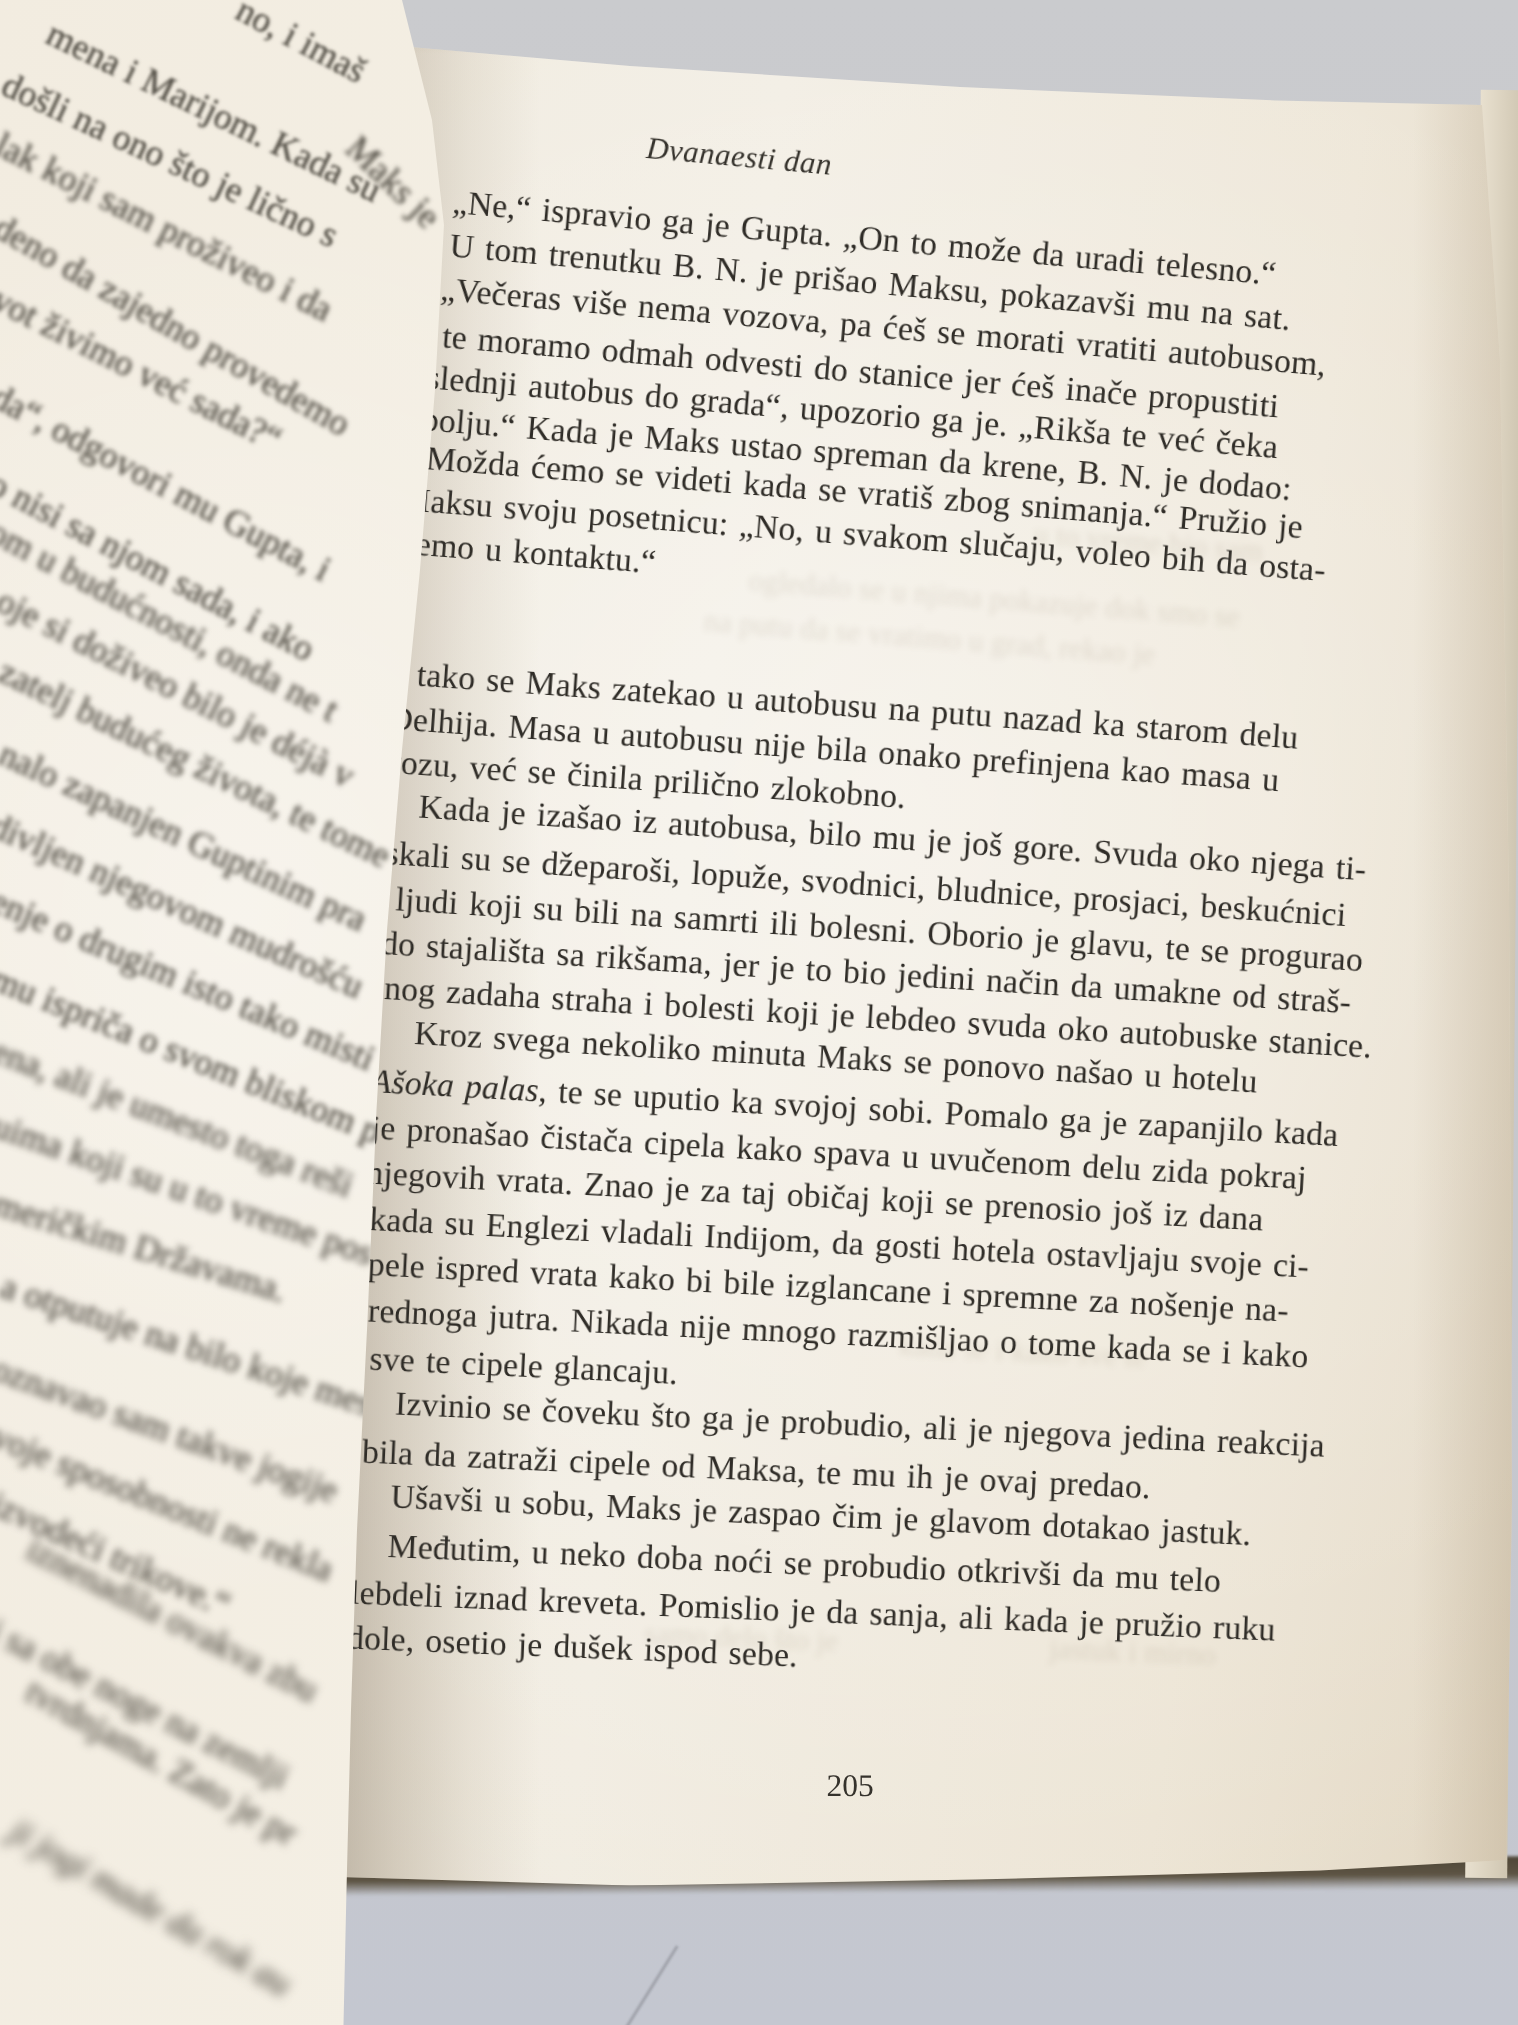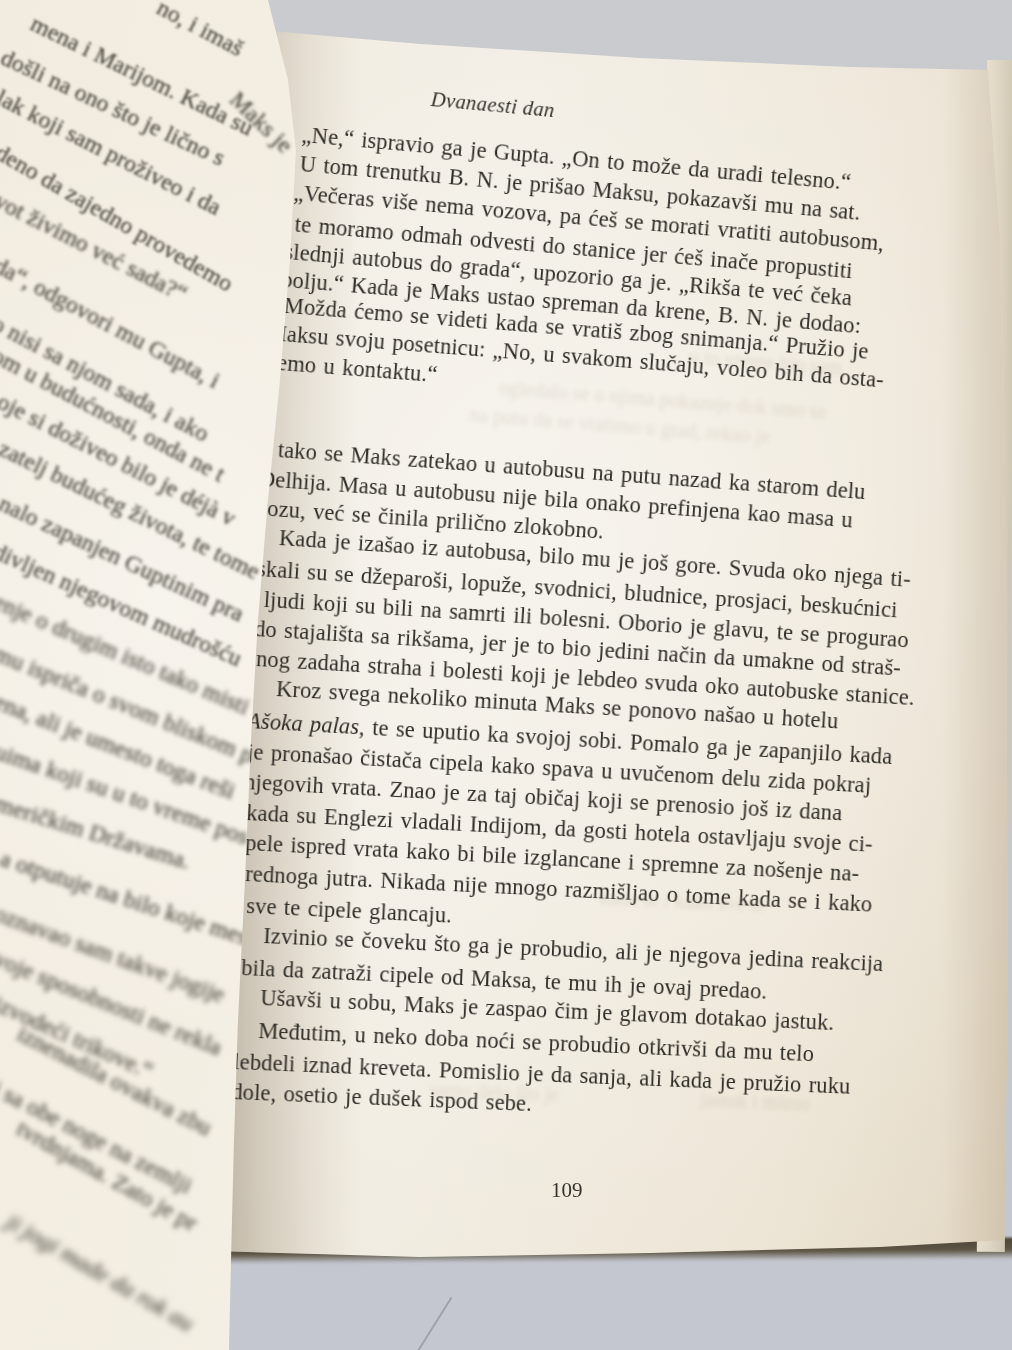--- a/index.html
+++ b/index.html
@@ -97,21 +97,21 @@
         <div class="rp-line" style="left: 246px; top: 830px; transform: rotate(2.9deg);">pele ispred vrata kako bi bile izglancane i spremne za nošenje na-</div>
         <div class="rp-line" style="left: 246px; top: 861px; transform: rotate(2.8deg);">rednoga jutra. Nikada nije mnogo razmišljao o tome kada se i kako</div>
         <div class="rp-line" style="left: 247px; top: 893px; transform: rotate(2.7deg);">sve te cipele glancaju.</div>
         <div class="rp-line" style="left: 264px; top: 923px; transform: rotate(2.6deg);">Izvinio se čoveku što ga je probudio, ali je njegova jedina reakcija</div>
         <div class="rp-line" style="left: 242px; top: 955px; transform: rotate(2.6deg);">bila da zatraži cipele od Maksa, te mu ih je ovaj predao.</div>
         <div class="rp-line" style="left: 261px; top: 985px; transform: rotate(2.5deg);">Ušavši u sobu, Maks je zaspao čim je glavom dotakao jastuk.</div>
         <div class="rp-line" style="left: 259px; top: 1018px; transform: rotate(2.4deg);">Međutim, u neko doba noći se probudio otkrivši da mu telo</div>
         <div class="rp-line" style="left: 234px; top: 1049px; transform: rotate(2.3deg);">lebdeli iznad kreveta. Pomislio je da sanja, ali kada je pružio ruku</div>
         <div class="rp-line" style="left: 232px; top: 1079px; transform: rotate(2.3deg);">dole, osetio je dušek ispod sebe.</div>
       </div>
-    <div id="page-number">109</div>
+    <div id="page-number">205</div>
   </div>
 
   <div class="abs" id="left-page-curl">
     <div id="lp-lines">
         <div class="lp-frag" style="left: 165px; top: -6px; transform: rotate(28deg); filter: blur(1.2px);">no, i imaš</div>
         <div class="lp-frag" style="left: 243px; top: 86px; transform: rotate(44deg); filter: blur(1.4px);">Maks je</div>
         <div class="lp-frag" style="left: 38px; top: 10px; transform: rotate(26deg); filter: blur(1.2px);">mena i Marijom. Kada su</div>
         <div class="lp-frag" style="left: 8px; top: 44px; transform: rotate(25deg); filter: blur(1.2px);">došli na ono što je lično s</div>
         <div class="lp-frag" style="left: 4px; top: 84px; transform: rotate(27deg); filter: blur(1.3px);">lak koji sam proživeo i da</div>
         <div class="lp-frag" style="left: 4px; top: 139px; transform: rotate(30deg); filter: blur(1.3px);">deno da zajedno provedemo</div>

